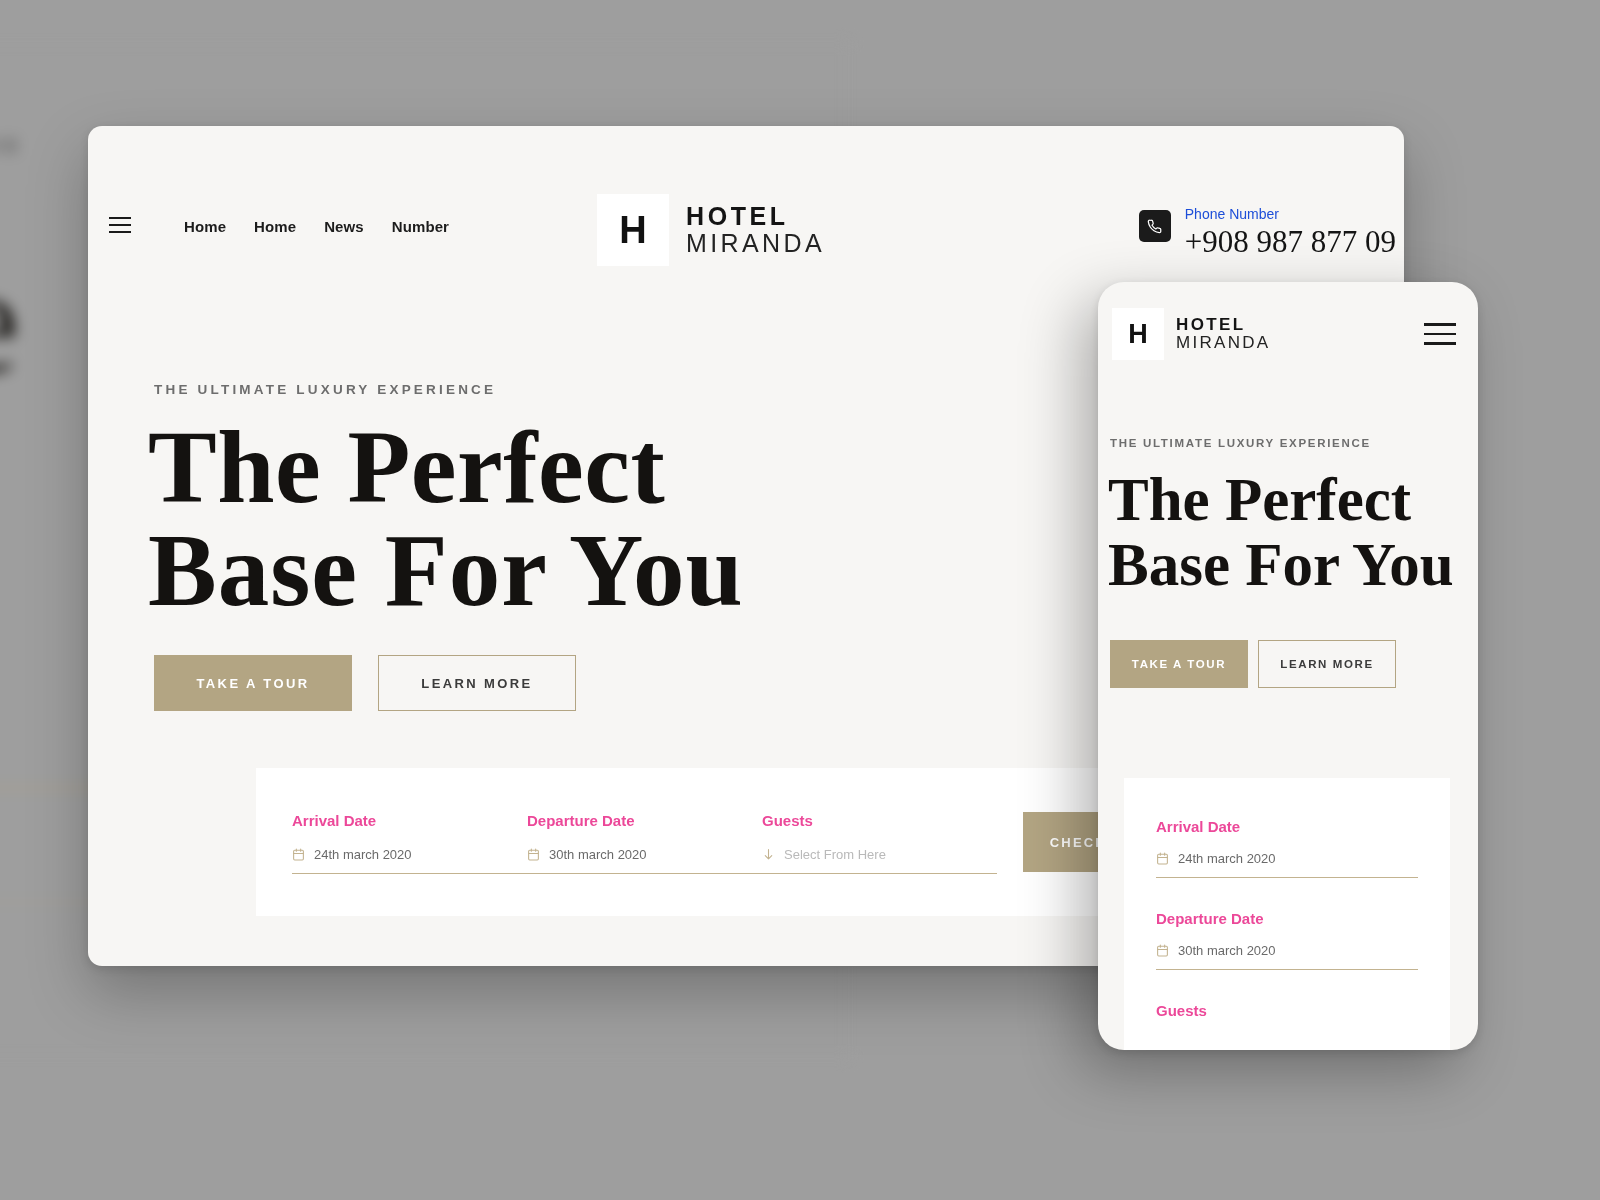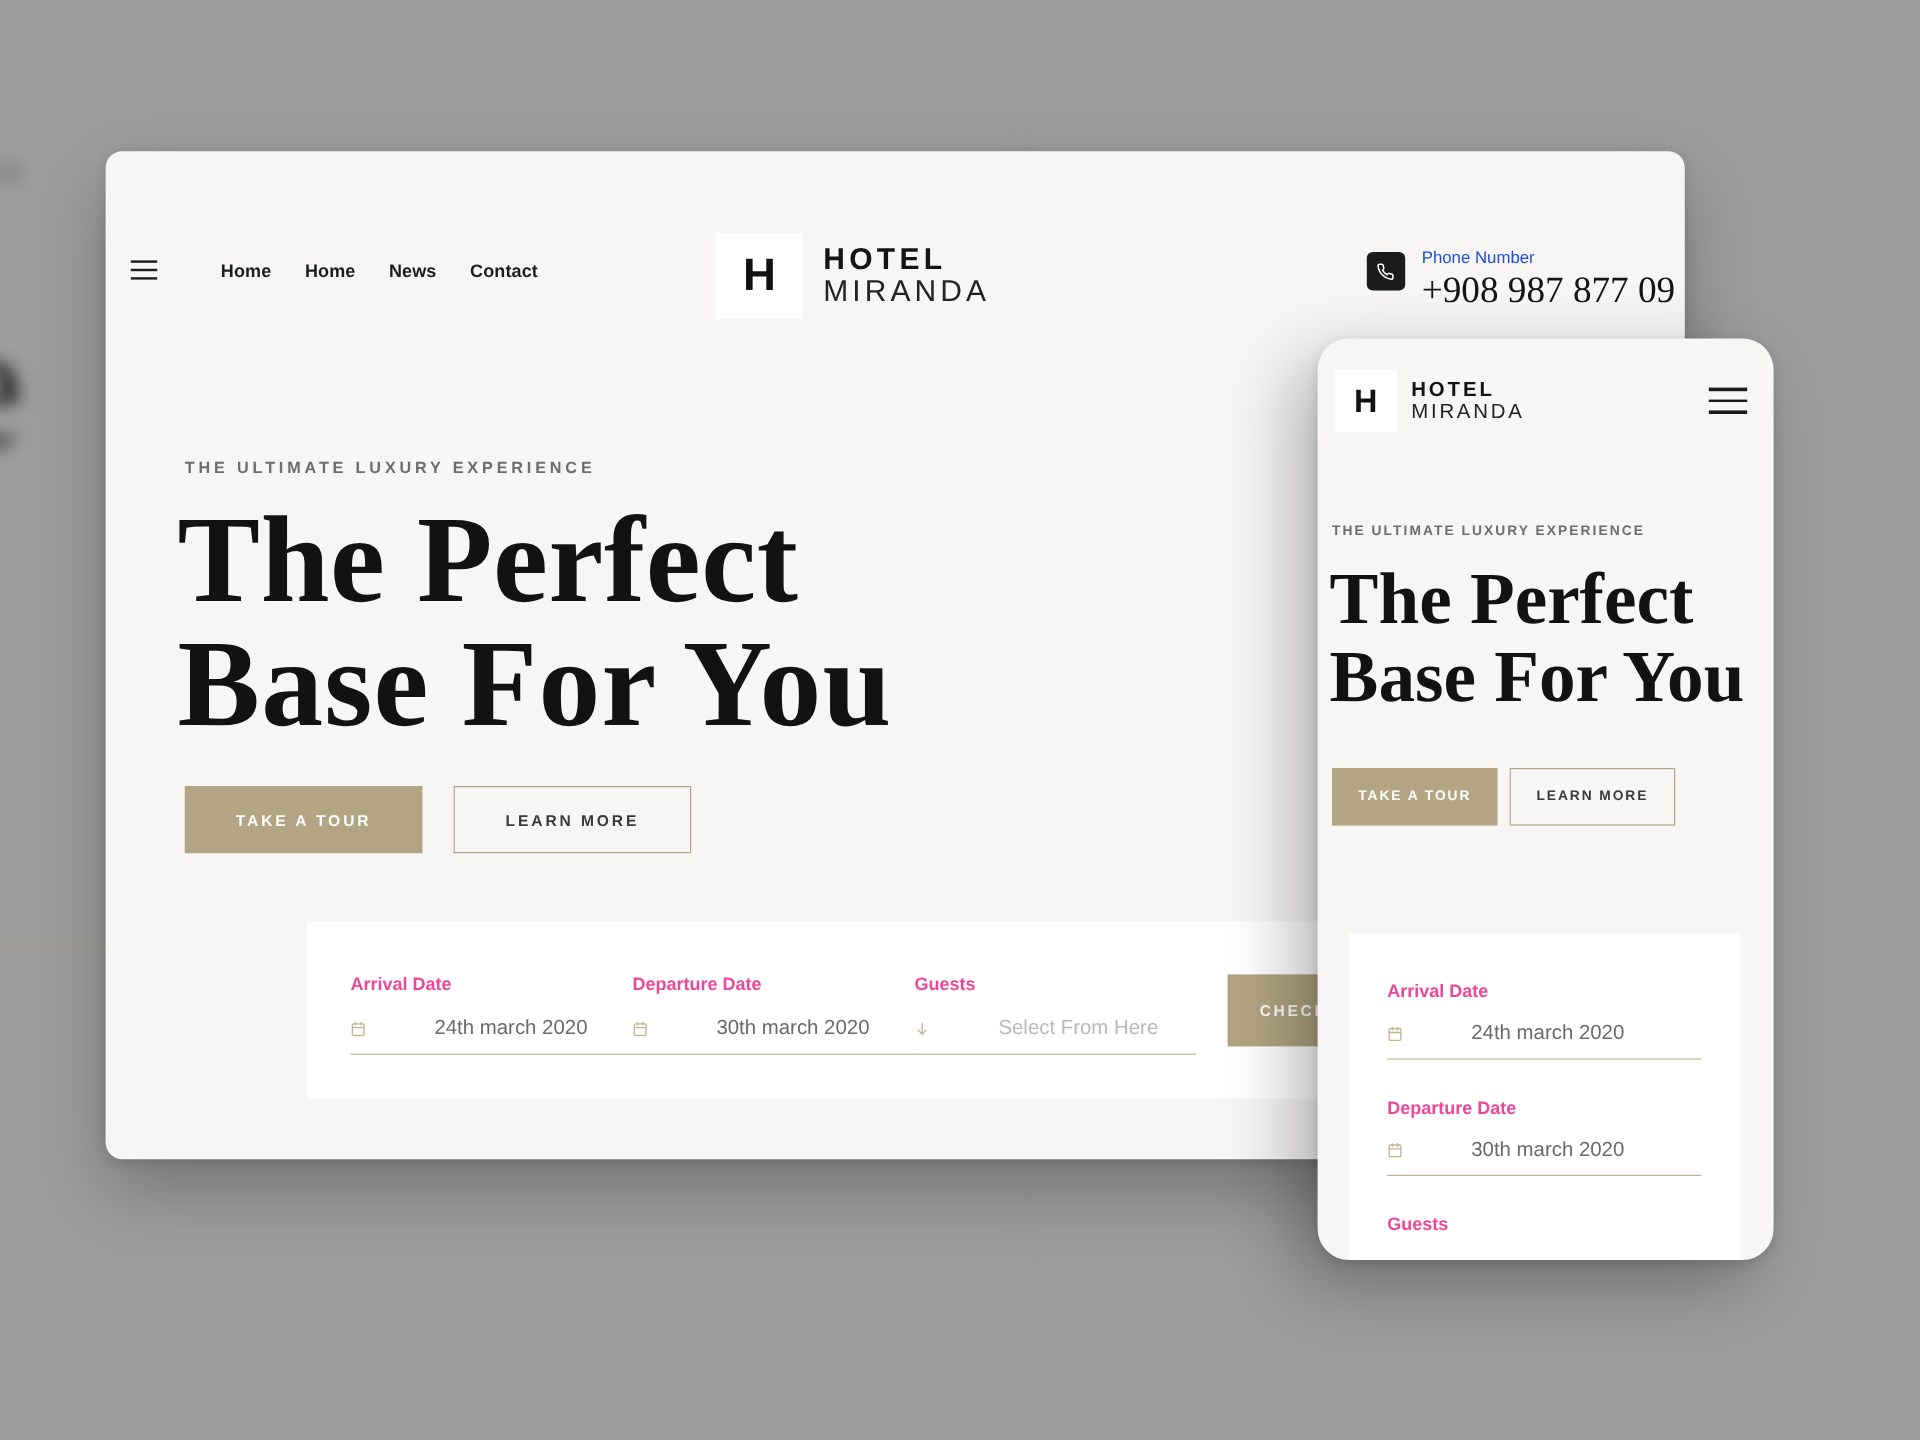--- a/index.html
+++ b/index.html
@@ -270,23 +270,22 @@
     margin-bottom: 18px;
   }
   .field-row {
     display: flex;
     align-items: center;
     gap: 9px;
     padding-bottom: 11px;
     border-bottom: 1.5px solid #c3b390;
   }
   .field-value {
-    font-size: 17px;
+    font-size: 13px;
     color: #6a6a6a;
-    margin-left: 48px;
   }
   .field-value.placeholder { color: #b9b9b9; }
   .field-icon { flex: none; display: block; }
 
   .dk-check-btn {
     margin-left: 26px;
     width: 230px; height: 60px;
     background: #b3a583;
     color: #ffffff;
     display: flex;
@@ -424,21 +423,21 @@
       <div class="dk-burger">
         <span></span>
         <span></span>
         <span></span>
       </div>
 
       <nav class="dk-nav">
         <a>Home</a>
         <a>Home</a>
         <a>News</a>
-        <a>Contact</a>
+        <a>Number</a>
       </nav>
 
       <div class="dk-logo">
         <div class="logo-mark">H</div>
         <div class="logo-text">
           <div class="l1">HOTEL</div>
           <div class="l2">MIRANDA</div>
         </div>
       </div>
 

